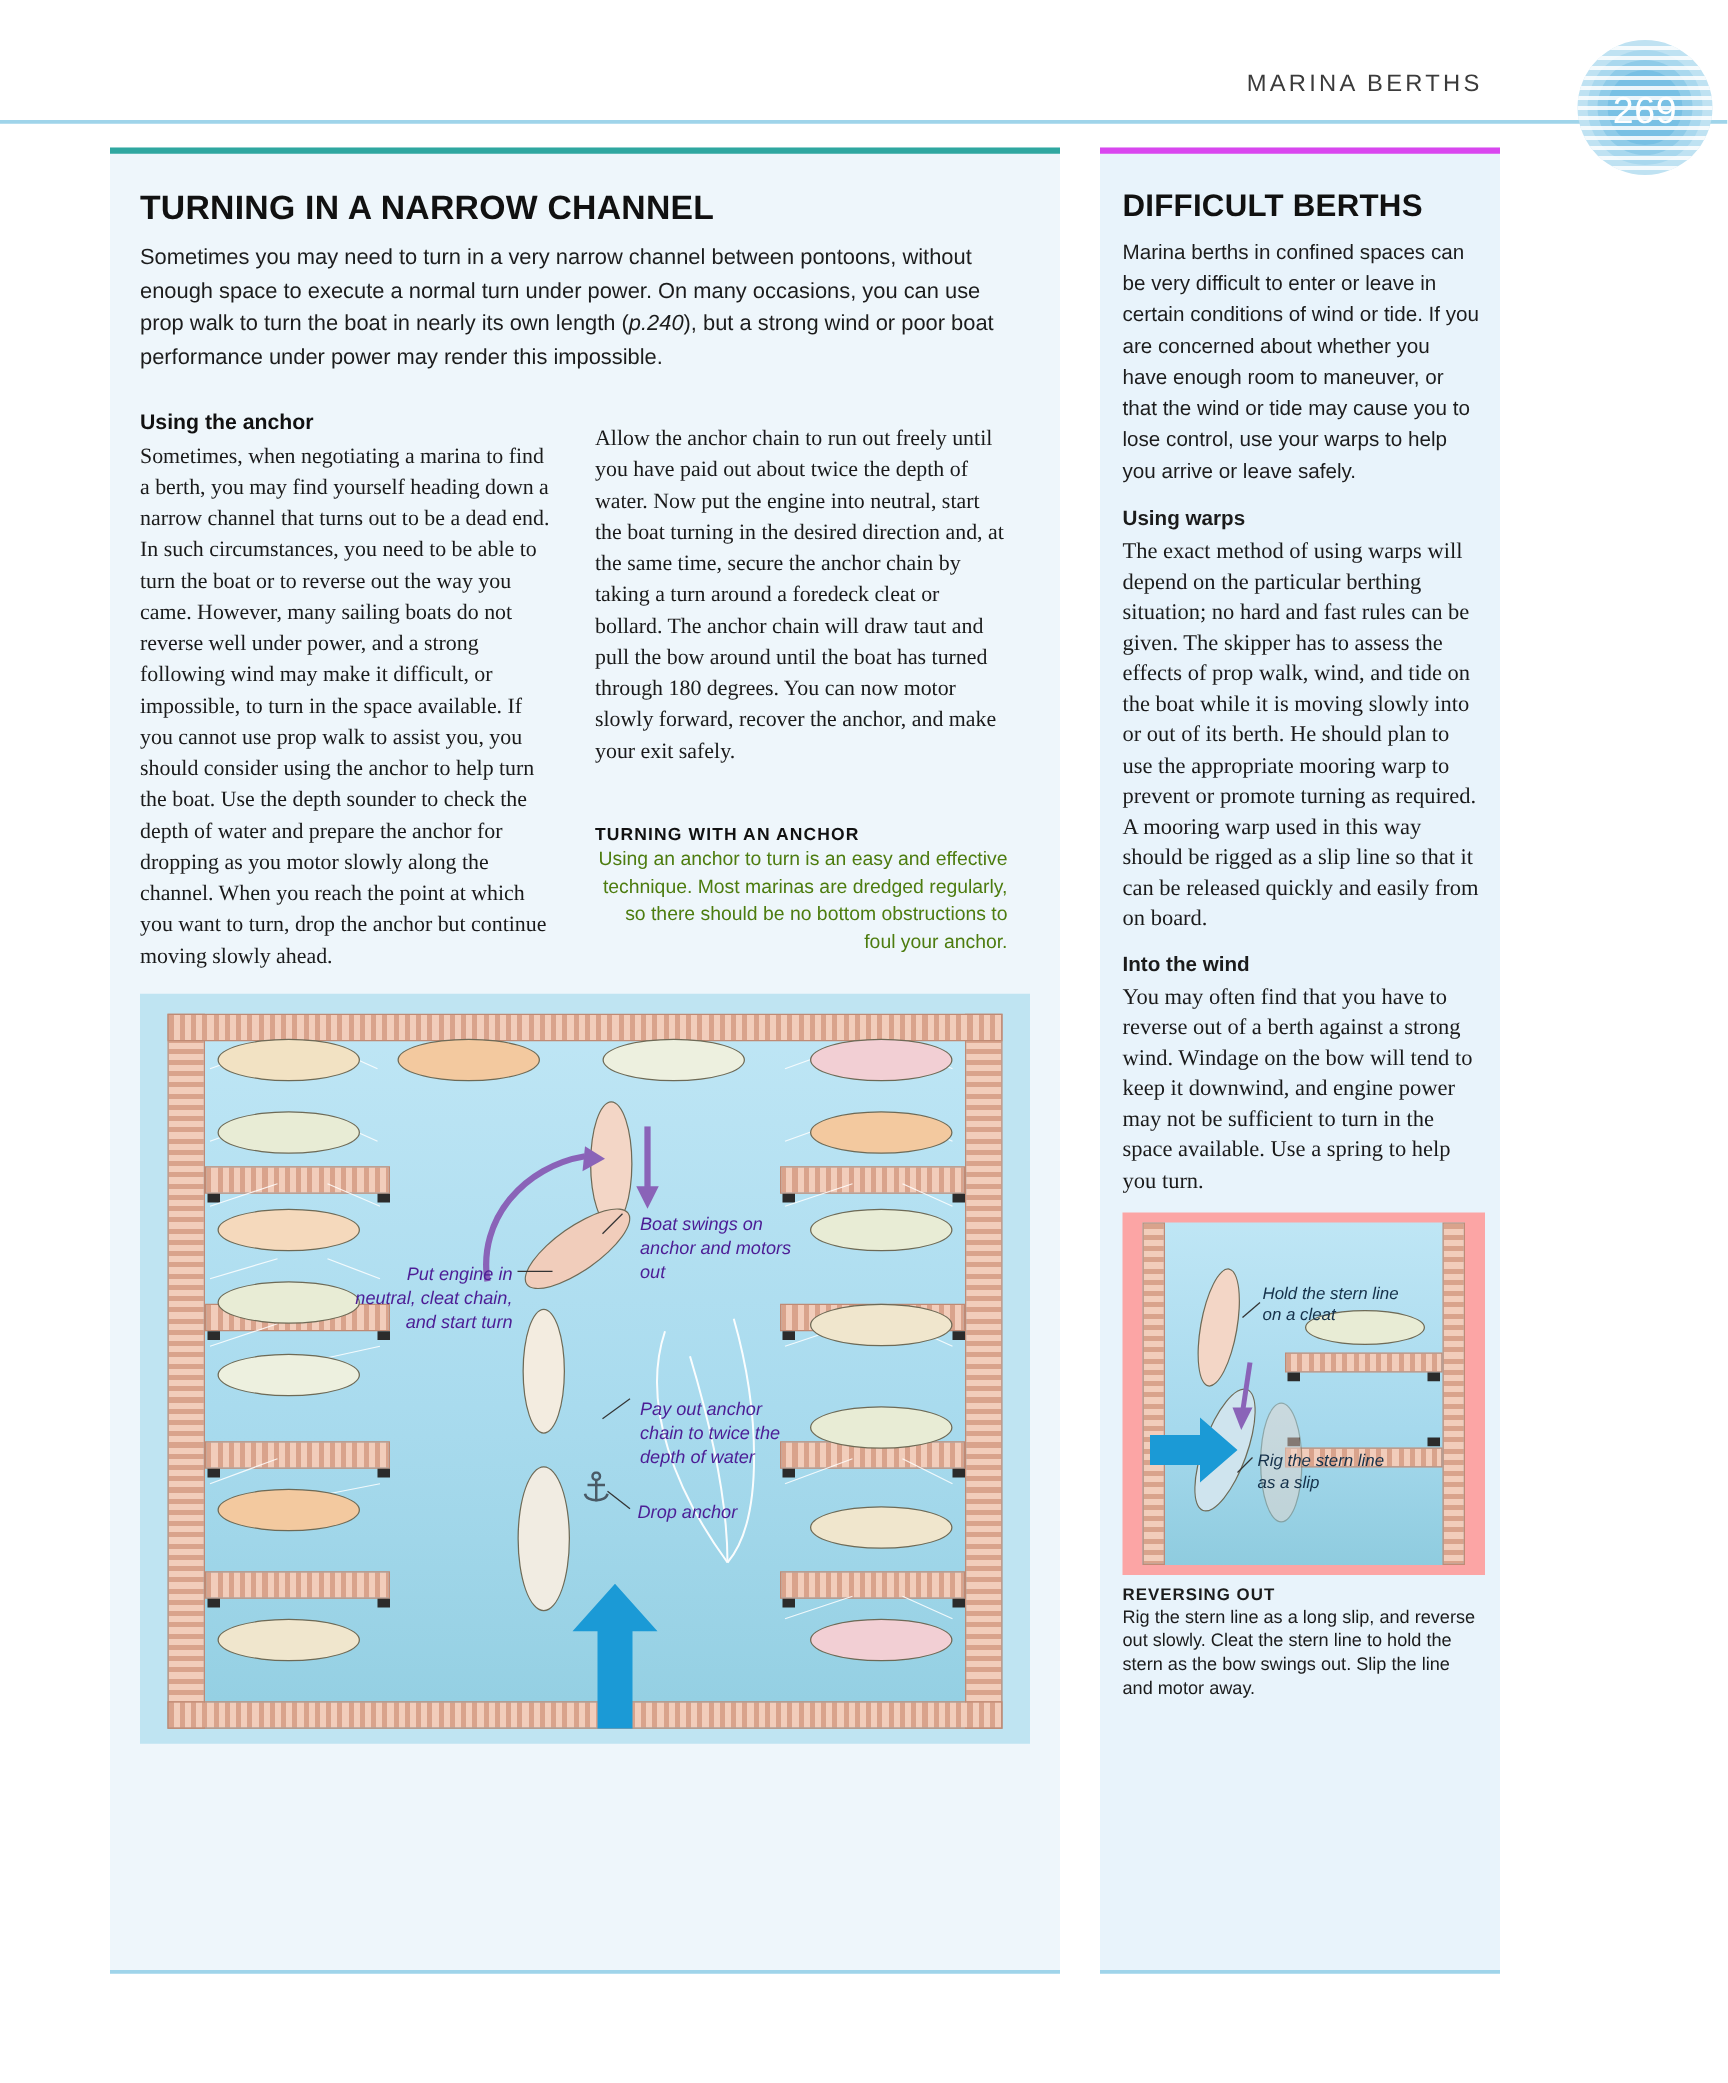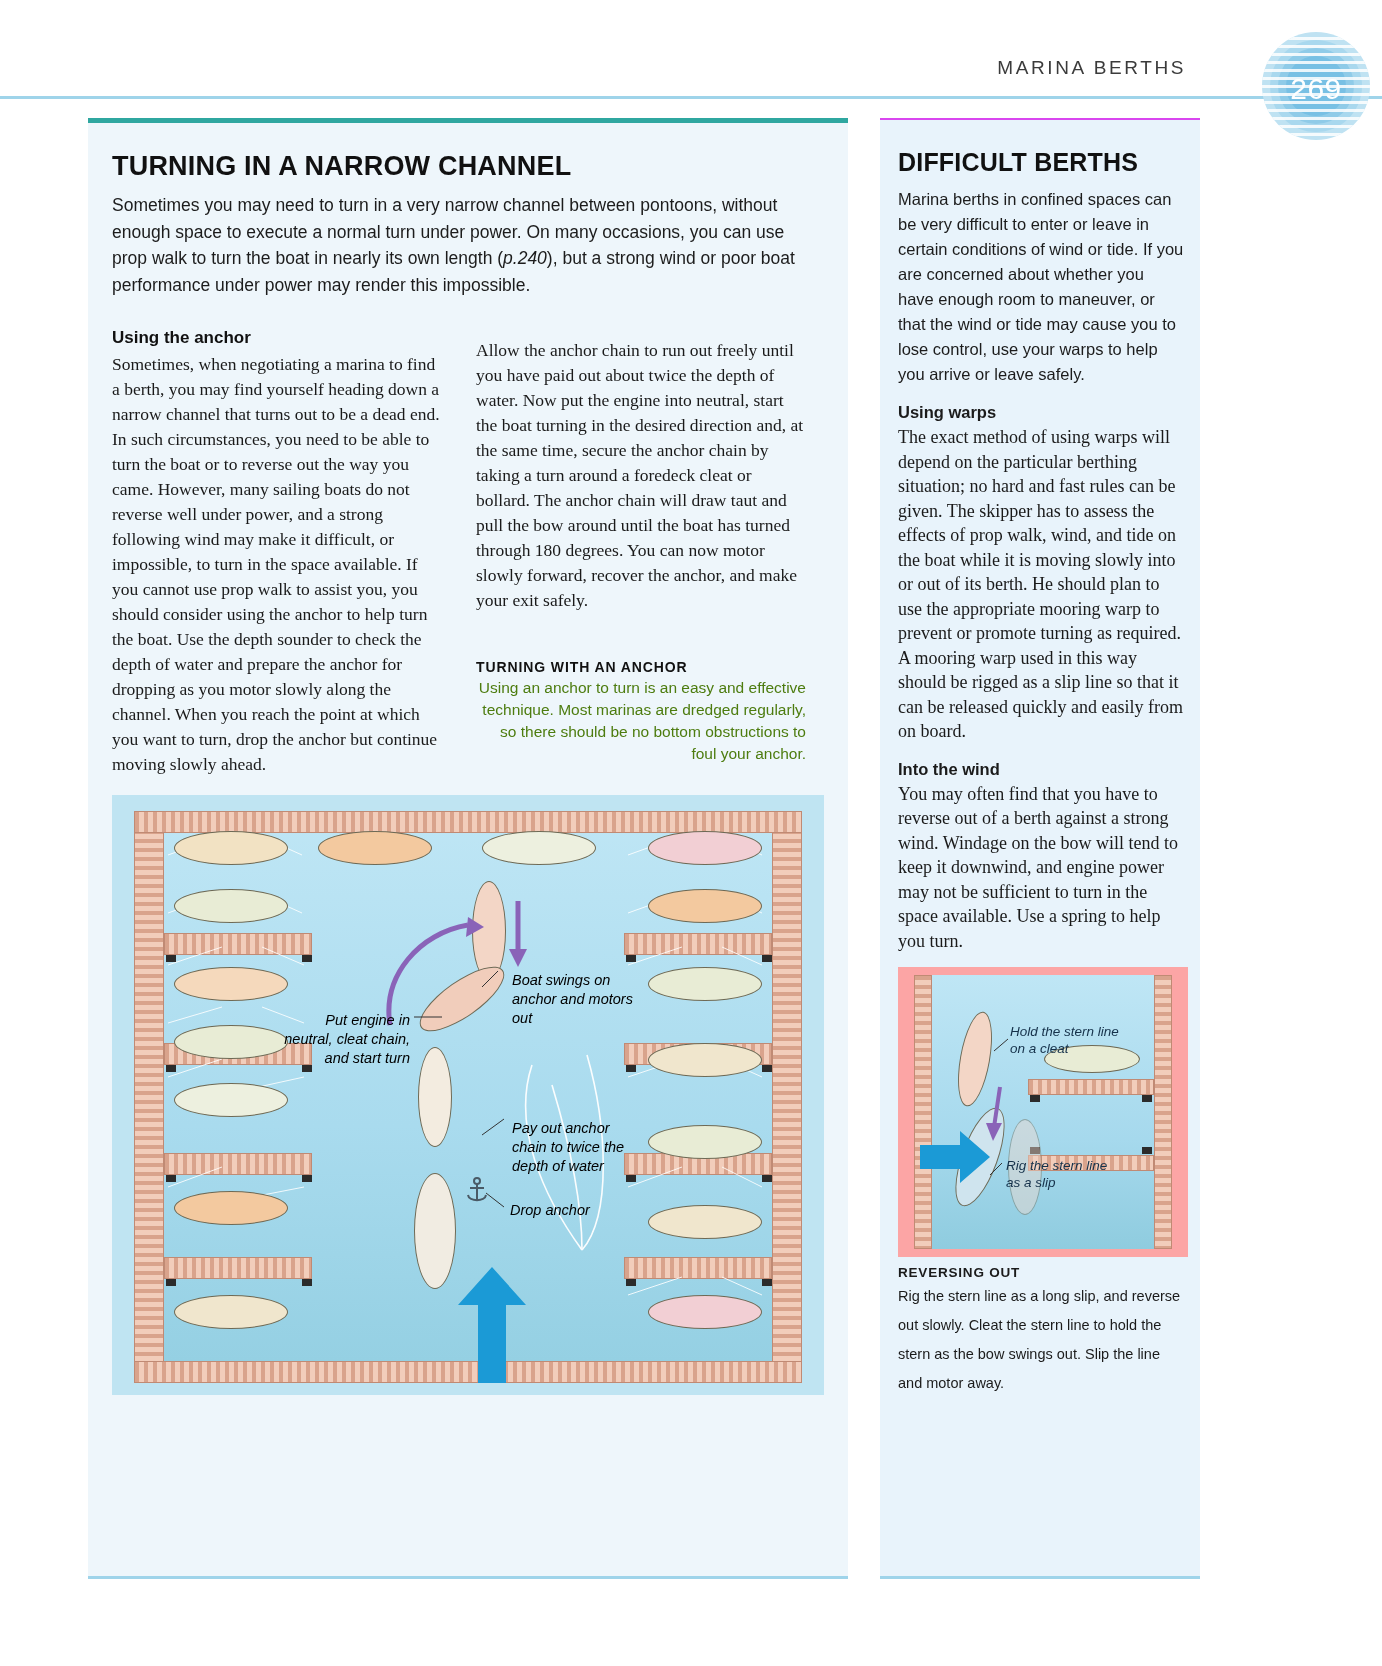--- a/index.html
+++ b/index.html
@@ -50,21 +50,21 @@
   
   #left-col {
     position:absolute; left:88px; top:118px; width:760px; height:1458px;
     background:#eef6fb;
     border-top:5px solid #2fa7a0;
     padding:20px 24px 0 24px;
   }
   #right-col {
     position:absolute; left:880px; top:118px; width:320px; height:1458px;
     background:#e8f3fb;
-    border-top:2px solid #d946ef;
+    border-top:5px solid #d946ef;
     padding:20px 16px 0 18px;
   }
 
   h1.sect {
     margin:8px 0 10px 0;
     font-size:27px; font-weight:700; letter-spacing:0.2px; color:#111;
   }
   h1.sect.right { font-size:25px; margin-top:8px; }
 
   p.intro {
@@ -96,21 +96,21 @@
   
   #right-col p.rs {
     margin:0; font-size:18px; line-height:24.5px;
     font-family:"Liberation Serif", serif; color:#1a1a1a;
   }
   #right-col p.rsans {
     margin:0 0 0 0; font-size:16.5px; line-height:25px; color:#1c1c1c;
   }
   #right-col h3.rsub { margin:16px 0 3px 0; font-size:16.5px; font-weight:700; }
   #right-col h4.rcap { margin:0 0 2px 0; font-size:13.5px; font-weight:700; letter-spacing:0.8px; }
-  #right-col p.rcapb { margin:0; font-size:14.5px; line-height:29px; }
+  #right-col p.rcapb { margin:0; font-size:14.5px; line-height:19px; }
 
   
   #diagram {
     position:relative; margin-top:18px; width:712px; height:600px;
     background:#bfe4f2;
     overflow:hidden;
   }
   #water {
     position:absolute; left:22px; top:16px; width:668px; height:572px;
     background:linear-gradient(to bottom,#bfe6f5 0%,#a9dbee 55%,#93cfe2 100%);
@@ -126,21 +126,21 @@
       #d9a38c 0px,#d9a38c 4px,#f2cdbb 4px,#f2cdbb 9px);
   }
   .boat {
     position:absolute;
     border-radius:50% / 50%;
     border:1.5px solid #6e6a56;
   }
   .cleat { position:absolute; width:10px; height:7px; background:#2b2b2b; }
 
   .anno {
-    position:absolute; font-style:italic; font-size:14.5px; line-height:19px; color:#000000;
+    position:absolute; font-style:italic; font-size:14.5px; line-height:19px; color:#4c1d95;
   }
 
   
   #mini {
     position:relative; margin-top:14px; width:290px; height:290px;
     background:#fca5a5;
   }
   #mini-water {
     position:absolute; left:16px; top:8px; width:258px; height:274px;
     background:linear-gradient(to bottom,#bfe6f5 0%,#a6d9ed 60%,#8fccdf 100%);

